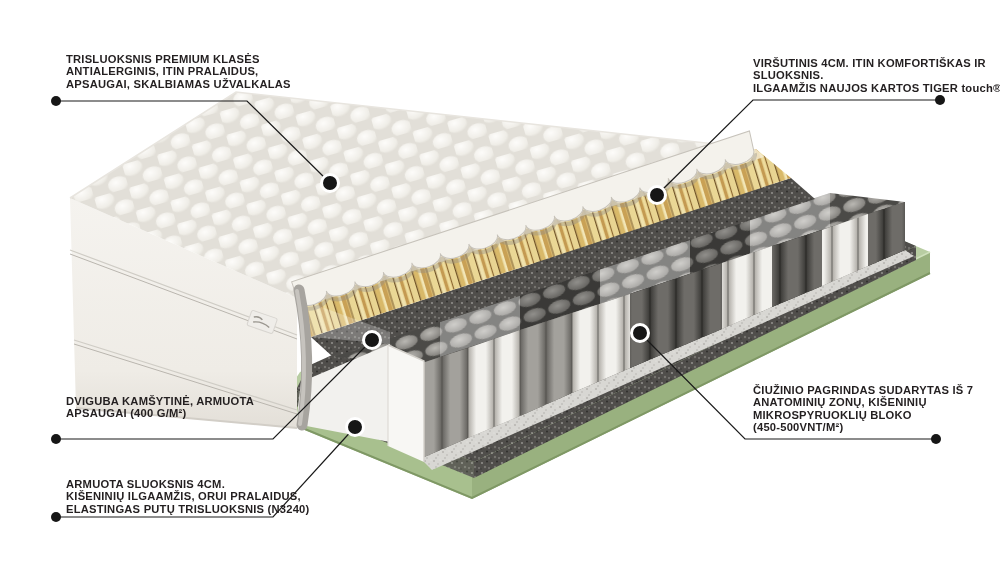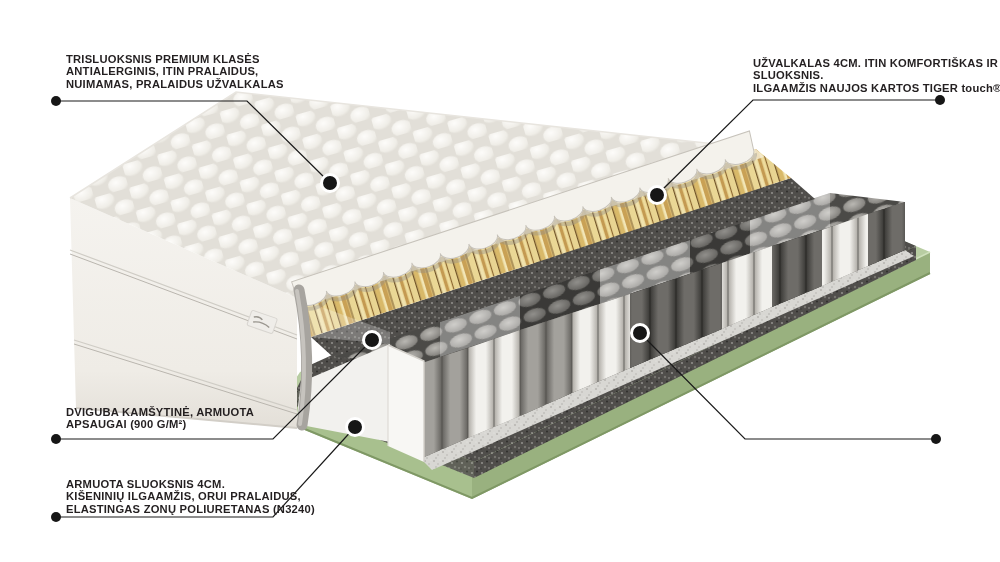--- a/index.html
+++ b/index.html
@@ -214,34 +214,40 @@
     <circle cx="657" cy="195" r="8.5"></circle>
     <circle cx="372" cy="340" r="8.5"></circle>
     <circle cx="640" cy="333" r="8.5"></circle>
     <circle cx="355" cy="427" r="8.5"></circle>
   </g>
 </svg>
 
 <div class="lab" style="left:66px;top:53px">
   <span>TRISLUOKSNIS PREMIUM KLASĖS</span>
   <span>ANTIALERGINIS, ITIN PRALAIDUS,</span>
-  <span>NUIMAMAS, PRALAIDUS UŽVALKALAS</span>
+  <span>APSAUGAI, SKALBIAMAS UŽVALKALAS</span>
 </div>
 
 <div class="lab" style="left:753px;top:57px">
-  <span>UŽVALKALAS 4CM. ITIN KOMFORTIŠKAS IR</span>
+  <span>VIRŠUTINIS 4CM. ITIN KOMFORTIŠKAS IR</span>
   <span>SLUOKSNIS.</span>
   <span>ILGAAMŽIS NAUJOS KARTOS TIGER touch®</span>
 </div>
 
-<div class="lab" style="left:66px;top:406px">
+<div class="lab" style="left:66px;top:395px">
   <span>DVIGUBA KAMŠYTINĖ, ARMUOTA</span>
-  <span>APSAUGAI (900 G/M²)</span>
+  <span>APSAUGAI (400 G/M²)</span>
 </div>
 
 <div class="lab" style="left:66px;top:478px">
   <span>ARMUOTA SLUOKSNIS 4CM.</span>
   <span>KIŠENINIŲ ILGAAMŽIS, ORUI PRALAIDUS,</span>
-  <span>ELASTINGAS ZONŲ POLIURETANAS (N3240)</span>
-</div>
-
+  <span>ELASTINGAS PUTŲ TRISLUOKSNIS (N3240)</span>
+</div>
+
+<div class="lab" style="left:753px;top:384px">
+  <span>ČIUŽINIO PAGRINDAS SUDARYTAS IŠ 7</span>
+  <span>ANATOMINIŲ ZONŲ, KIŠENINIŲ</span>
+  <span>MIKROSPYRUOKLIŲ BLOKO</span>
+  <span>(450-500VNT/M²)</span>
+</div>
 
 </div>
 
 </body></html>

